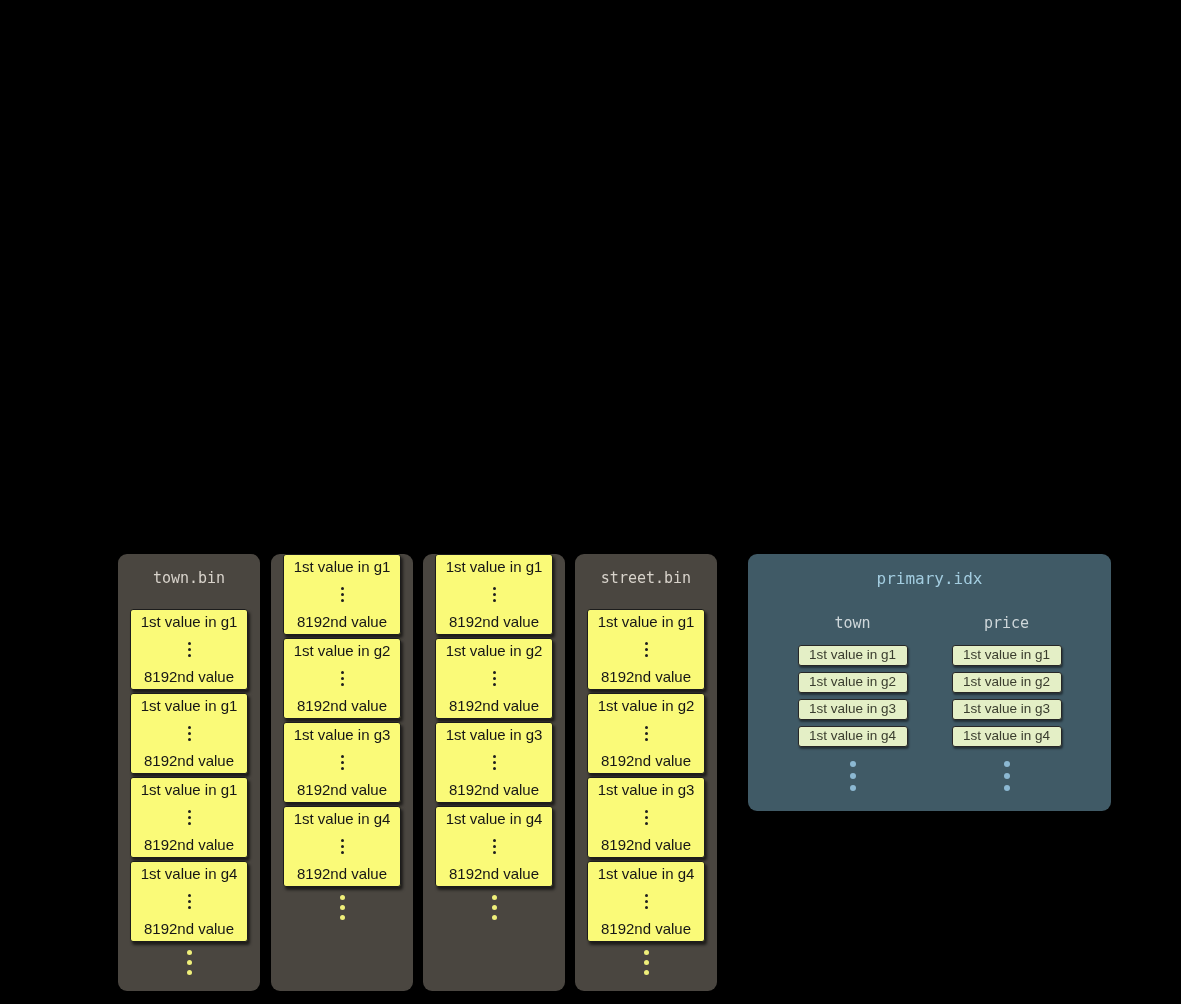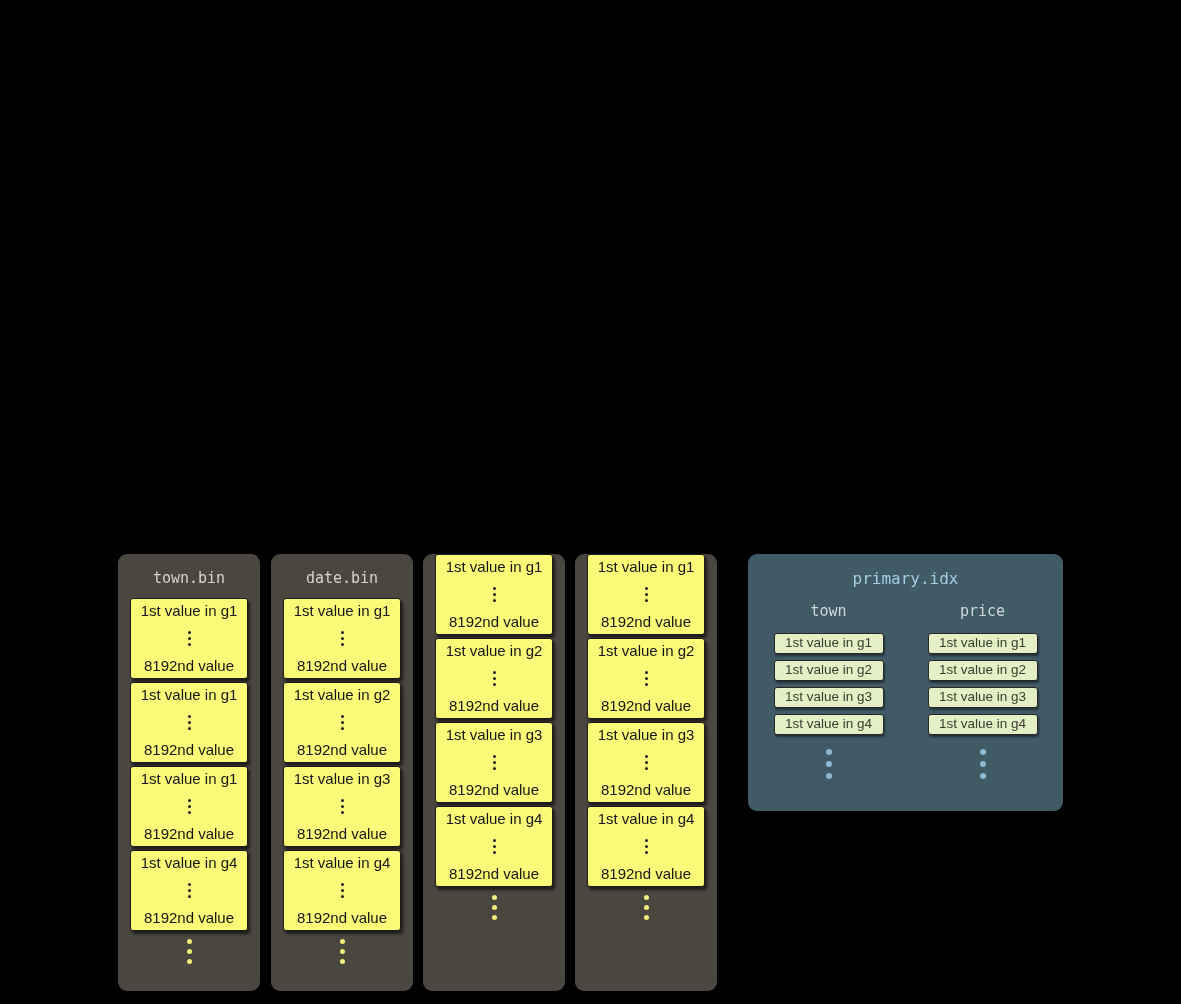--- a/index.html
+++ b/index.html
@@ -17,21 +17,21 @@
     width:142px;height:437px;
     background:#4a4640;
     border-radius:9px;
     box-sizing:border-box;
   }
   .bin-title{
     text-align:center;
     font-family:"DejaVu Sans Mono","Liberation Mono",monospace;
     font-size:15px;
     color:#d8d3cb;
-    padding:15px 0 11px;
+    padding:15px 0 22px;
   }
   .granule-block{
     width:118px;height:81px;
     margin:0 auto 3px;
     background:#fafa78;
     border:1px solid #1c1c1c;
     border-radius:3px;
     box-shadow:2px 3px 3px rgba(0,0,0,0.6);
     box-sizing:border-box;
     display:flex;flex-direction:column;
@@ -47,35 +47,35 @@
   .vdots{display:flex;flex-direction:column;gap:3px;align-items:center;}
   .vdots span{width:3px;height:3px;border-radius:50%;background:#1e1e1e;}
 
   .bin-dots{display:flex;flex-direction:column;gap:5px;align-items:center;margin-top:8px;}
   .bin-dots span{width:5px;height:5px;border-radius:50%;background:#efef7a;}
 
   
   .idx-panel{
     position:absolute;
     left:748px;top:554px;
-    width:315px;height:257px;
+    width:363px;height:257px;
     background:#405a66;
     border-radius:9px;
     box-sizing:border-box;
   }
   .idx-title{
     text-align:center;
     font-family:"DejaVu Sans Mono","Liberation Mono",monospace;
     font-size:16px;
     color:#a3cde0;
     padding:15px 0 0;
   }
   .idx-columns{
     display:flex;justify-content:center;gap:44px;
-    margin-top:14px;
+    margin-top:26px;
   }
   .idx-col{display:flex;flex-direction:column;align-items:center;width:110px;}
   .idx-header{
     font-family:"DejaVu Sans Mono","Liberation Mono",monospace;
     font-size:15px;
     color:#ced7da;
     margin-bottom:13px;
   }
   .pill{
     width:110px;height:21px;
@@ -136,21 +136,20 @@
     <div class="block-text">8192nd value</div>
   </div>
   <div class="bin-dots">
       <span></span>
       <span></span>
       <span></span>
     </div>
 </div>
 
 <div class="bin-panel" style="left:271px">
-  <div class="bin-title">date.bin</div>
   <div class="granule-block">
     <div class="block-text">1st value in g1</div>
     <div class="vdots">
         <span></span>
         <span></span>
         <span></span>
       </div>
     <div class="block-text">8192nd value</div>
   </div>
   <div class="granule-block">
@@ -225,20 +224,21 @@
     <div class="block-text">8192nd value</div>
   </div>
   <div class="bin-dots">
       <span></span>
       <span></span>
       <span></span>
     </div>
 </div>
 
 <div class="bin-panel" style="left:575px">
+  <div class="bin-title">street.bin</div>
   <div class="granule-block">
     <div class="block-text">1st value in g1</div>
     <div class="vdots">
         <span></span>
         <span></span>
         <span></span>
       </div>
     <div class="block-text">8192nd value</div>
   </div>
   <div class="granule-block">

